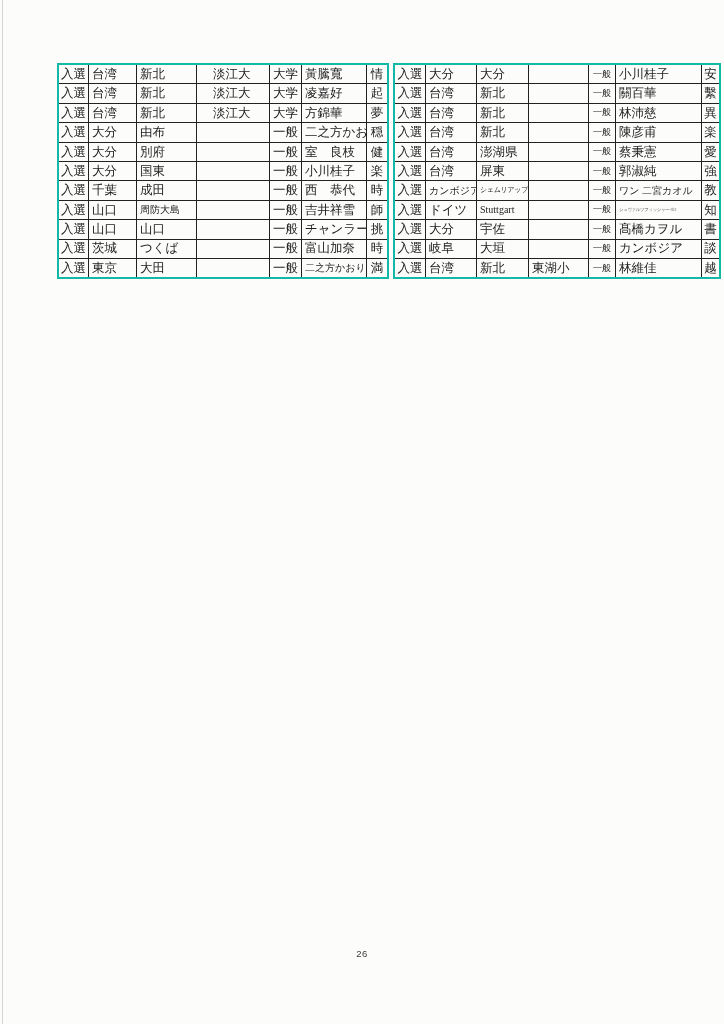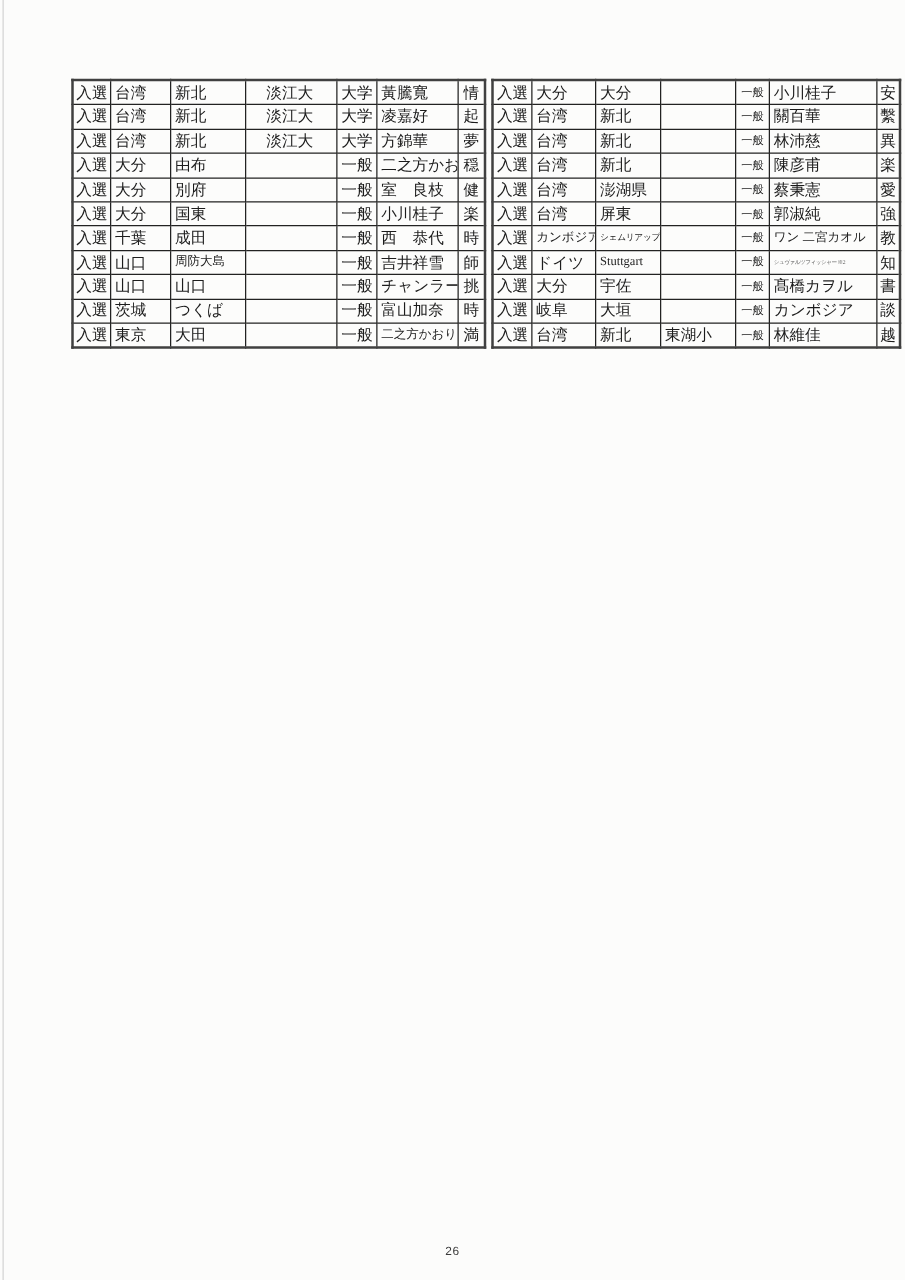--- a/index.html
+++ b/index.html
@@ -13,21 +13,21 @@
   }
   
   .scan-edge{
     position:absolute;left:2px;top:0;width:1px;height:1024px;
     background:rgba(110,110,110,0.28);
   }
   .award-table{
     border-collapse:collapse;
     position:absolute;top:63px;
     table-layout:fixed;
-    border:2px solid #404040;
+    border:2px solid #14b8a6;
   }
   .award-table.t-left{left:57px;width:318px;}
   .award-table.t-right{left:393px;width:325px;}
   .award-table td{
     border:1.5px solid #222;
     height:18.4px;
     padding:0 3px;
     font-size:12.5px;
     line-height:1;
     white-space:nowrap;
@@ -45,21 +45,21 @@
   
   .award-table .c0,.award-table .c4,.award-table .c6{text-align:center;padding:0 1px;}
   .award-table .c1,.award-table .c2,.award-table .c3,.award-table .c5{text-align:left;}
   
   .t-right .c4{font-size:9px;}
   
   td.sz-s{font-size:10px;}
   td.sz-xs{font-size:7px;letter-spacing:-0.3px;}
   td.sz-xxs{font-size:4.5px;letter-spacing:-0.4px;color:#5a5a5a;}
   .page-number{
-    position:absolute;left:0;top:996px;width:724px;
+    position:absolute;left:0;top:948px;width:724px;
     text-align:center;
     font-family:"Liberation Sans","DejaVu Sans",sans-serif;
     font-size:9.5px;color:#3a3a3a;letter-spacing:0.5px;
   }
 </style>
 </head>
 <body>
 
 <div class="scan-edge"></div>
 

